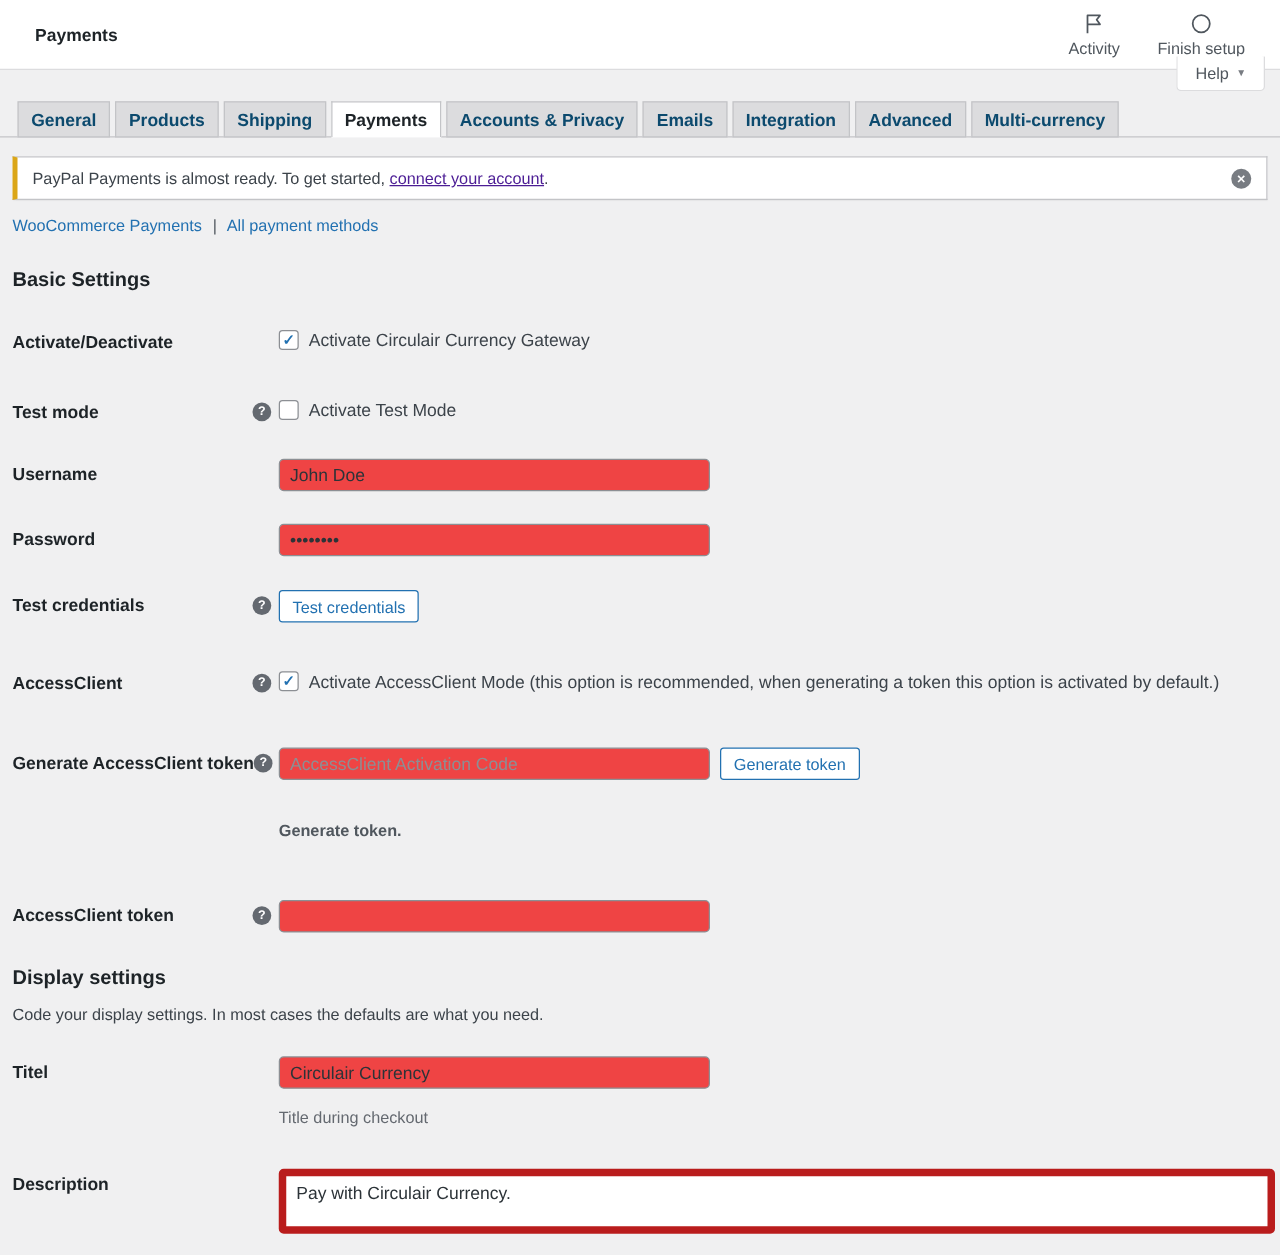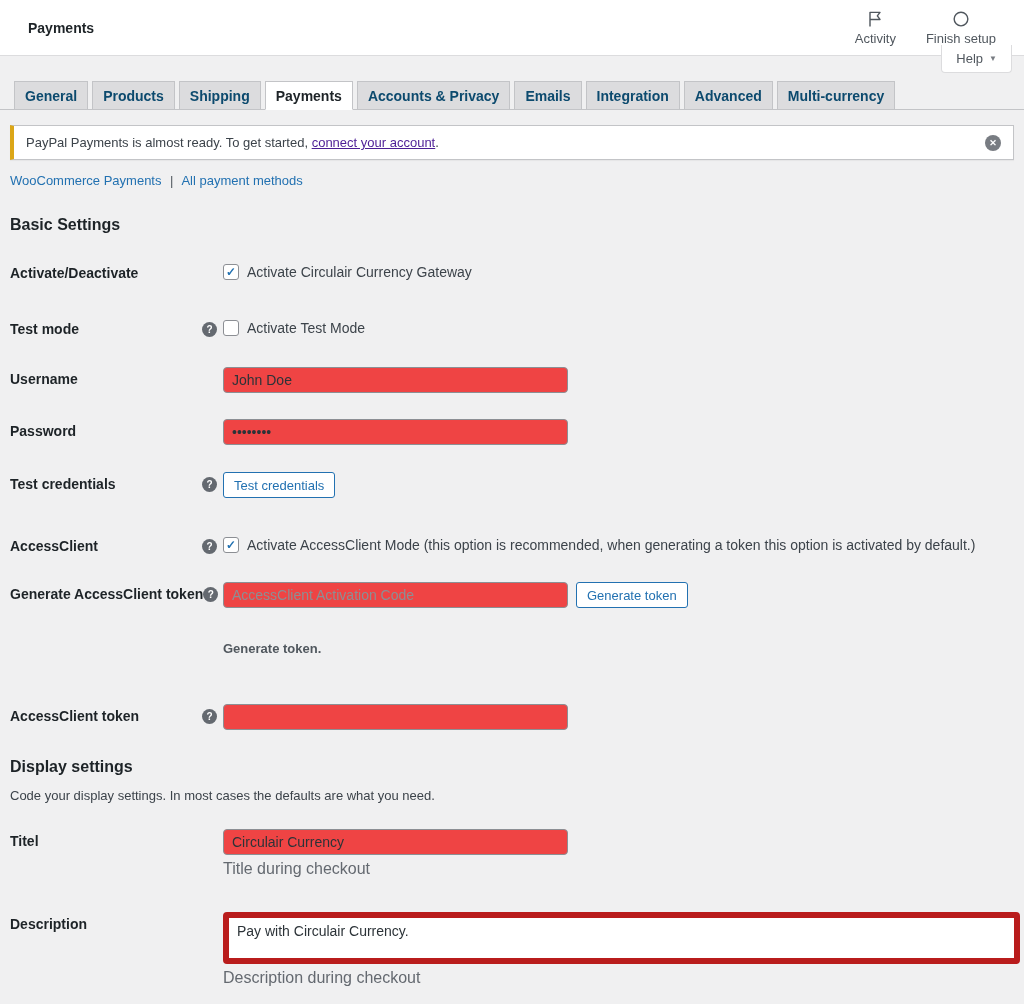--- a/index.html
+++ b/index.html
@@ -125,21 +125,21 @@
     font-size: 14px; color: #2c3338;
     resize: none;
   }
   .btn-outline {
     background: #fff; border: 1px solid #2271b1; border-radius: 3px;
     color: #2271b1; font-size: 13px; font-family: "Liberation Sans", sans-serif;
     height: 26px; padding: 0 10px; cursor: pointer;
   }
   .inline-group { display: flex; align-items: flex-start; gap: 8px; }
   .field-note { margin: 33px 0 0 213px; font-size: 13px; font-weight: 600; color: #50575e; }
-  .field-help { margin-top: 5px; font-size: 16px; color: #646970; }
+  .field-help { margin-top: 15px; font-size: 13px; color: #646970; }
   .stack { display: flex; flex-direction: column; }
 </style>
 </head>
 <body>
 
 <div class="topbar">
   <span class="topbar-title">Payments</span>
   <div class="topbar-actions">
     <div class="topbar-action">
       <svg width="20" height="20" viewBox="0 0 24 24">
@@ -235,21 +235,21 @@
     <div class="row-label">
       <span class="lbl">AccessClient</span>
       <span class="help-tip">?</span>
     </div>
     <div class="check-wrap">
       <span class="checkbox">✓</span>
       <span class="check-label">Activate AccessClient Mode (this option is recommended, when generating a token this option is activated by default.)</span>
     </div>
   </div>
 
-  <div class="row" style="margin-top:28px">
+  <div class="row" style="margin-top:44px">
     <div class="row-label">
       <span class="lbl">Generate AccessClient token</span>
       <span class="help-tip">?</span>
     </div>
     <div class="inline-group">
       <input type="text" placeholder="AccessClient Activation Code" style="">
       <button class="btn-outline">Generate token</button>
     </div>
   </div>
 

